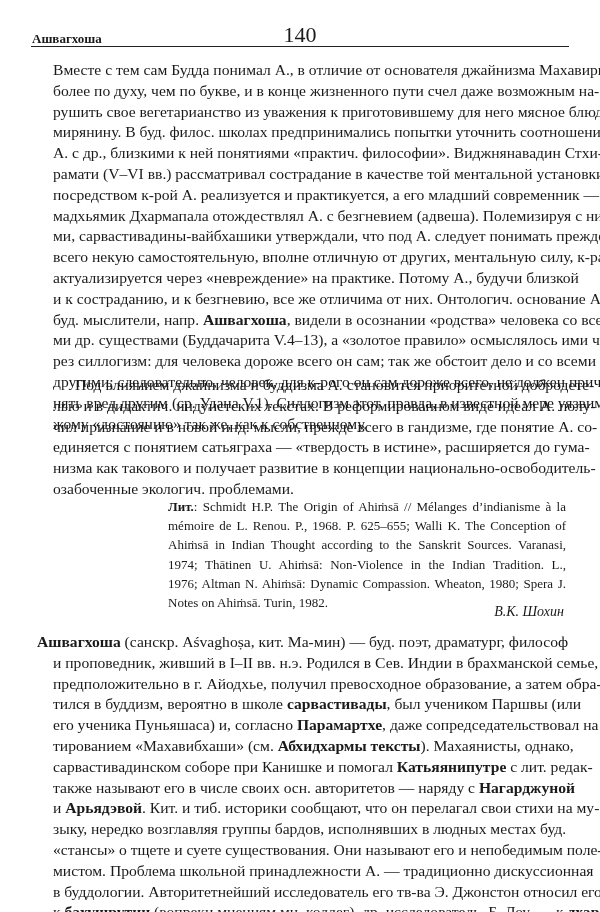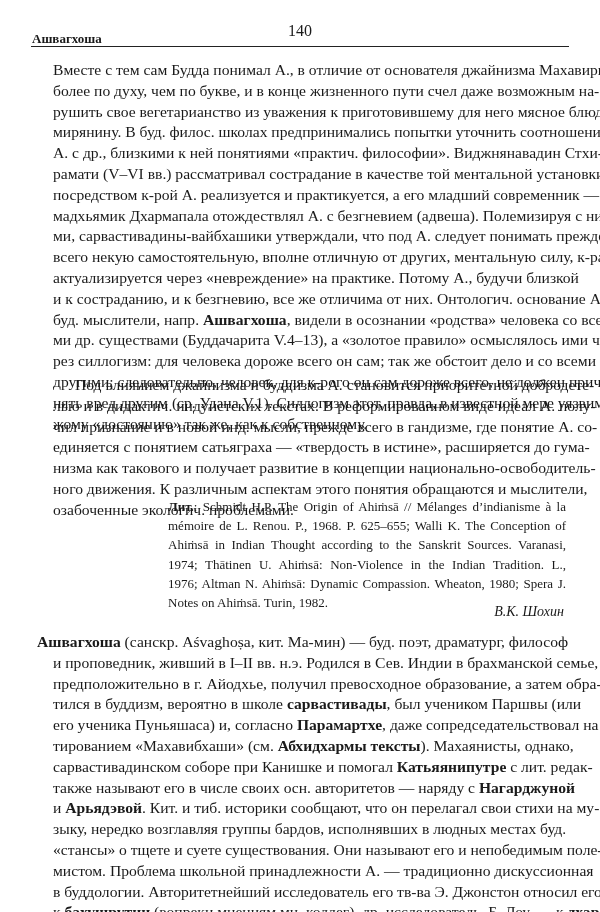--- a/index.html
+++ b/index.html
@@ -10,21 +10,21 @@
   }
   .running-head {
     position: absolute; left: 32px; top: 22px; width: 536px; height: 24px;
   }
   .running-head .entry-title {
     position: absolute; left: 0; top: 9px;
     font-weight: bold; font-size: 13px;
   }
   .running-head .page-number {
     position: absolute; left: 0; right: 0; top: 0; text-align: center;
-    font-size: 16px;
+    font-size: 22px;
   }
   .head-rule {
     position: absolute; left: 31px; top: 46px; width: 538px; height: 0;
     border-top: 1.3px solid #222;
   }
   .block { position: absolute; }
   .line {
     display: block; height: 20.8px; line-height: 20.8px;
     font-size: 15.6px; white-space: nowrap;
     text-align: justify; text-align-last: justify;
@@ -69,21 +69,20 @@
     <span class="line"><span>нять вред другим (ср. Удана V.1). Силлогизм этот, правда, в известной мере уязвим:</span></span>
     <span class="line last"><span>жому «достоянию» так же, как к собственному.</span></span>
   </div>
 
 <div class="block" id="p2" style="left:53px; top:375px; width:513px;">
     <span class="line" style="padding-left: 22px;"><span>Под влиянием джайнизма и буддизма А. становится приоритетной добродете-</span></span>
     <span class="line"><span>лью и в дидактич. индуистских текстах. В реформированном виде идеал А. полу-</span></span>
     <span class="line"><span>чил признание и в новой инд. мысли, прежде всего в гандизме, где понятие А. со-</span></span>
     <span class="line"><span>единяется с понятием </span><span class="i">сатьяграха</span><span> — «твердость в истине», расширяется до гума-</span></span>
     <span class="line"><span>низма как такового и получает развитие в концепции национально-освободитель-</span></span>
-    <span class="line"><span>ного движения. К различным аспектам этого понятия обращаются и мыслители,</span></span>
     <span class="line last"><span>озабоченные экологич. проблемами.</span></span>
   </div>
 
 <div class="block lit" id="lit" style="left:168px; top:497px; width:398px;">
     <span class="line"><span class="b">Лит.</span><span>: </span><span class="i">Schmidt H.P</span><span>. The Origin of Ahiṁsā // Mélanges d’indianisme à la</span></span>
     <span class="line"><span>mémoire de L. Renou. P., 1968. P. 625–655; </span><span class="i">Walli K</span><span>. The Conception of</span></span>
     <span class="line"><span>Ahiṁsā in Indian Thought according to the Sanskrit Sources. Varanasi,</span></span>
     <span class="line"><span>1974; </span><span class="i">Thātinen U</span><span>. Ahiṁsā: Non-Violence in the Indian Tradition. L.,</span></span>
     <span class="line"><span>1976; </span><span class="i">Altman N</span><span>. Ahiṁsā: Dynamic Compassion. Wheaton, 1980; </span><span class="i">Spera J.</span></span>
     <span class="line last"><span>Notes on Ahiṁsā. Turin, 1982.</span></span>

